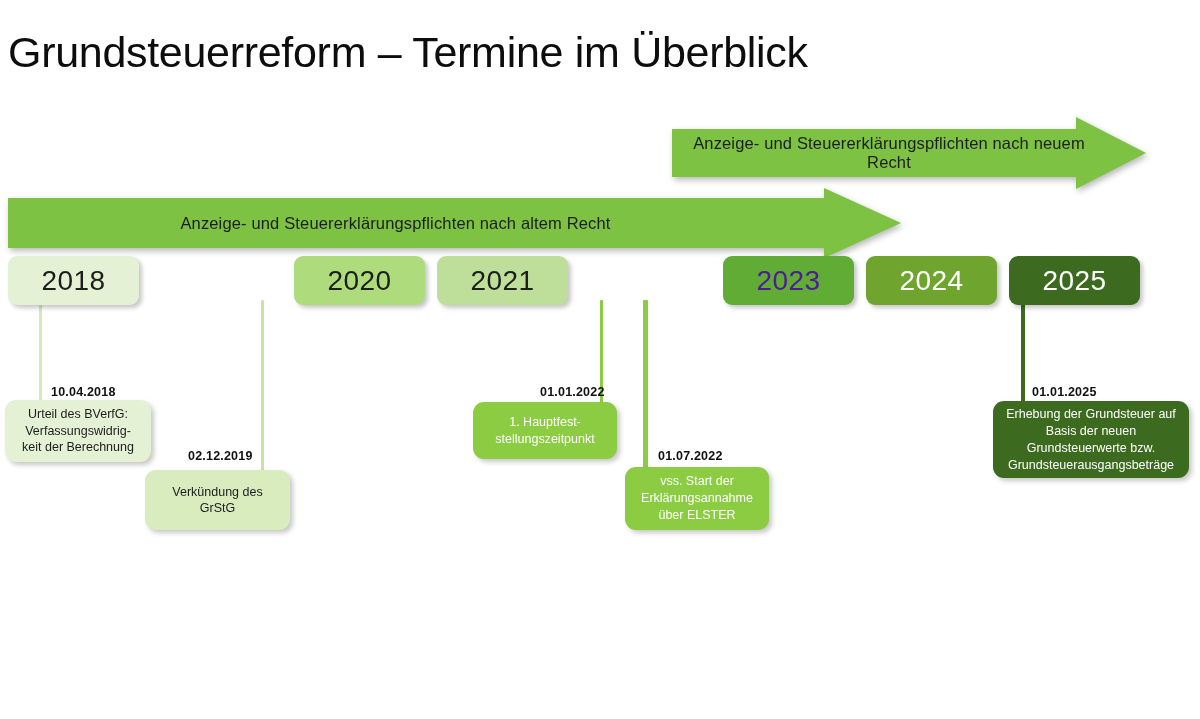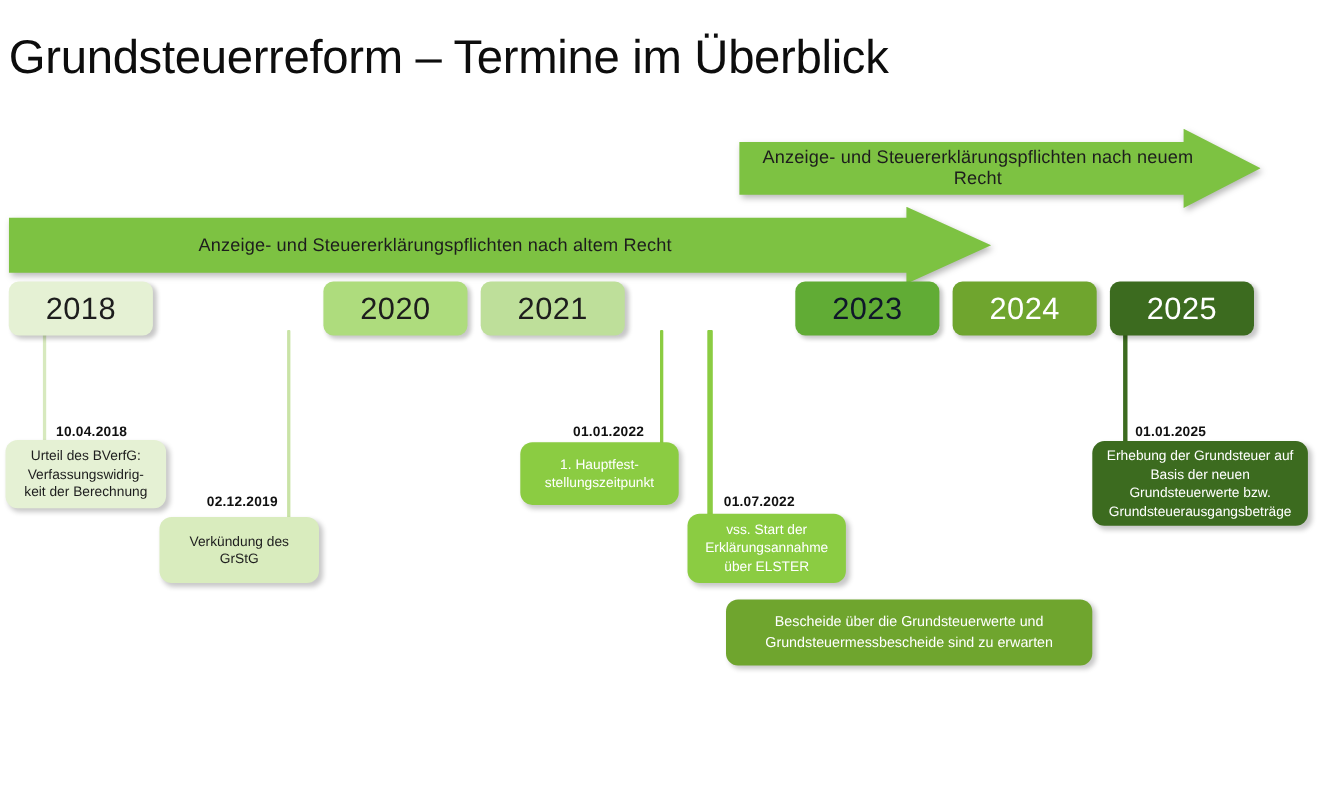--- a/index.html
+++ b/index.html
@@ -153,33 +153,33 @@
 
   <div class="year-box" style="left:8px; top:256px; background:#E5F1D4; color:#1d1d1d;">
     <span>2018</span>
   </div>
   <div class="year-box" style="left:294px; top:256px; background:#AEDC7D; color:#1d1d1d;text-align:right;">
     <span>2020</span>
   </div>
   <div class="year-box" style="left:437px; top:256px; background:#BEDF9A; color:#1d1d1d;">
     <span>2021</span>
   </div>
-  <div class="year-box" style="left:723px; top:256px; background:#61AC35; color:#0f172a;">
+  <div class="year-box" style="left:723px; top:256px; background:#61AC35; color:#4c1d95;">
     <span>2023</span>
   </div>
   <div class="year-box" style="left:866px; top:256px; background:#6FA52E; color:#ffffff;">
     <span>2024</span>
   </div>
   <div class="year-box" style="left:1009px; top:256px; background:#3C6B1F; color:#ffffff;">
     <span>2025</span>
   </div>
 
   <div class="date-label" style="left:51px; top:385px;">10.04.2018</div>
   <div class="date-label" style="left:188px; top:449px;">02.12.2019</div>
-  <div class="date-label" style="left:521px; top:385px;">01.01.2022</div>
+  <div class="date-label" style="left:540px; top:385px;">01.01.2022</div>
   <div class="date-label" style="left:658px; top:449px;">01.07.2022</div>
   <div class="date-label" style="left:1032px; top:385px;">01.01.2025</div>
 
   <div class="callout" style="left:5px; top:400px; width:146px; height:62px; background:#E5F1D4; color:#1d1d1d;">
     <span>Urteil des BVerfG:
 Verfassungswidrig-
 keit der Berechnung</span>
   </div>
 
   <div class="callout" style="left:145px; top:470px; width:145px; height:60px; background:#D9ECBE; color:#1d1d1d;">
@@ -191,24 +191,20 @@
     <span>1. Hauptfest-
 stellungszeitpunkt</span>
   </div>
 
   <div class="callout tall" style="left:625px; top:467px; width:144px; height:63px; background:#8BCC42; color:#ffffff;">
     <span>vss. Start der
 Erklärungsannahme
 über ELSTER</span>
   </div>
 
-  <div class="callout wide" style="left:660px; top:545px; width:333px; height:60px; background:#6FA52E; color:#ffffff;">
-    <span>Bescheide über die Grundsteuerwerte und
-Grundsteuermessbescheide sind zu erwarten</span>
-  </div>
 
   <div class="callout tall" style="left:993px; top:401px; width:196px; height:77px; background:#3C6B1F; color:#ffffff;">
     <span>Erhebung der Grundsteuer auf
 Basis der neuen
 Grundsteuerwerte bzw.
 Grundsteuerausgangsbeträge</span>
   </div>
 
 </div>
 

